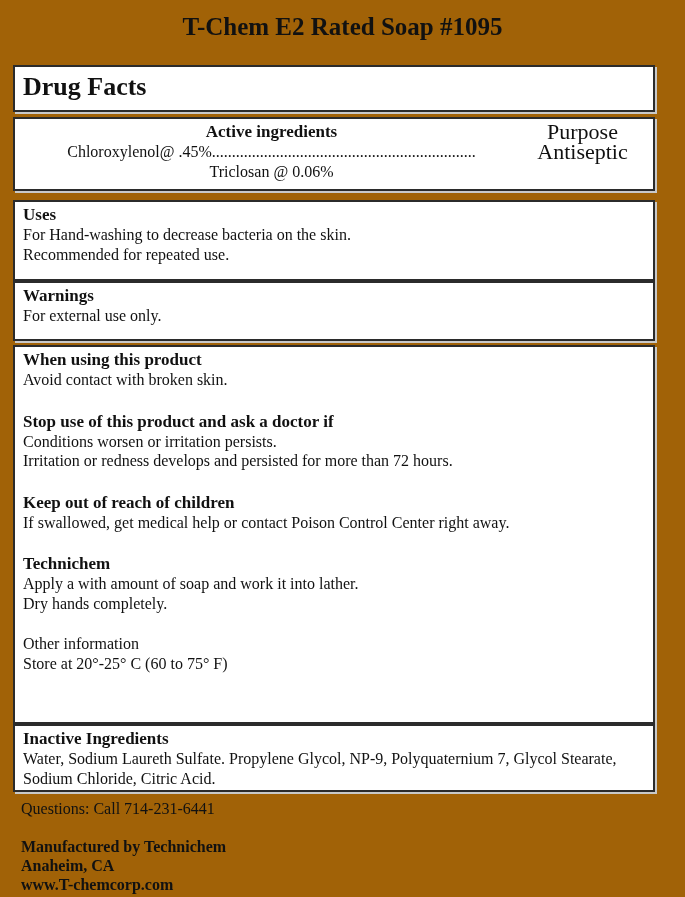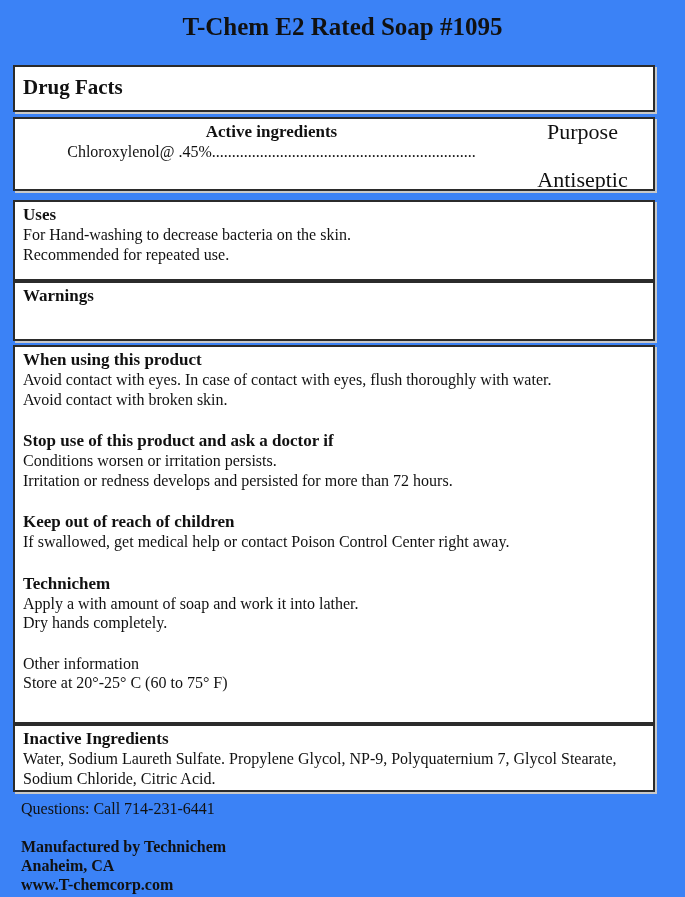--- a/index.html
+++ b/index.html
@@ -1,21 +1,21 @@
 <!DOCTYPE html>
 <html><head>
 <meta charset="utf-8">
 <style>
   html, body { margin: 0; padding: 0; }
   body { background: #ffffff; }
   .page {
     position: relative;
     width: 685px;
     height: 897px;
-    background: #3b82f6;
+    background: #a16207;
     color: #111111;
     font-family: "Liberation Serif", serif;
     overflow: hidden;
   }
   .title {
     padding-top: 12px;
     text-align: center;
     font-size: 25px;
     font-weight: bold;
     line-height: 30px;
@@ -28,21 +28,21 @@
     box-sizing: border-box;
     border: 2px solid #2b2b2b;
     background: #ffffff;
     box-shadow: 2px 2px 0 #c9c9c9;
     padding: 2px 8px;
     overflow: hidden;
   }
   .box-drug-facts {
     height: 47px;
     padding-top: 7px;
-    font-size: 21px;
+    font-size: 26px;
     font-weight: bold;
     line-height: 26px;
   }
   .box-active   { height: 74px; margin-top: 5px; text-align: center; }
   .box-uses     { height: 81px; margin-top: 9px; }
   .box-warnings { height: 60px; margin-top: 0; }
   .box-main     { height: 379px; margin-top: 4px; }
   .box-inactive { margin-top: 0; }
 
   .sec-h {
@@ -64,21 +64,21 @@
     grid-template-columns: 497px 1fr;
   }
   .active-grid .leader {
     white-space: nowrap;
     overflow: hidden;
   }
   .active-grid .right-cell {
     font-size: 22px;
     line-height: 21px;
   }
-  .active-grid .right-cell.r2 { line-height: 19.5px; margin-top: 28px; }
+  .active-grid .right-cell.r2 { line-height: 19.5px; }
 
   .questions {
     margin: 7px 0 0 21px;
     font-size: 16px;
     line-height: 19px;
   }
   .footer {
     margin: 19px 0 0 21px;
     font-size: 16px;
     font-weight: bold;
@@ -112,26 +112,26 @@
     </div>
 
     <div class="box box-uses">
       <div class="sec-h">Uses</div>
       <p class="body-line">For Hand-washing to decrease bacteria on the skin.</p>
       <p class="body-line">Recommended for repeated use.</p>
     </div>
 
     <div class="box box-warnings">
       <div class="sec-h">Warnings</div>
+      <p class="body-line">For external use only.</p>
     </div>
 
     <div class="box box-main">
 
       <div class="sec-h">When using this product</div>
-      <p class="body-line">Avoid contact with eyes. In case of contact with eyes, flush thoroughly with water.</p>
       <p class="body-line">Avoid contact with broken skin.</p>
 
       <div class="spacer"></div>
 
       <div class="sec-h">Stop use of this product and ask a doctor if</div>
       <p class="body-line">Conditions worsen or irritation persists.</p>
       <p class="body-line">Irritation or redness develops and persisted for more than 72 hours.</p>
 
       <div class="spacer"></div>
 

